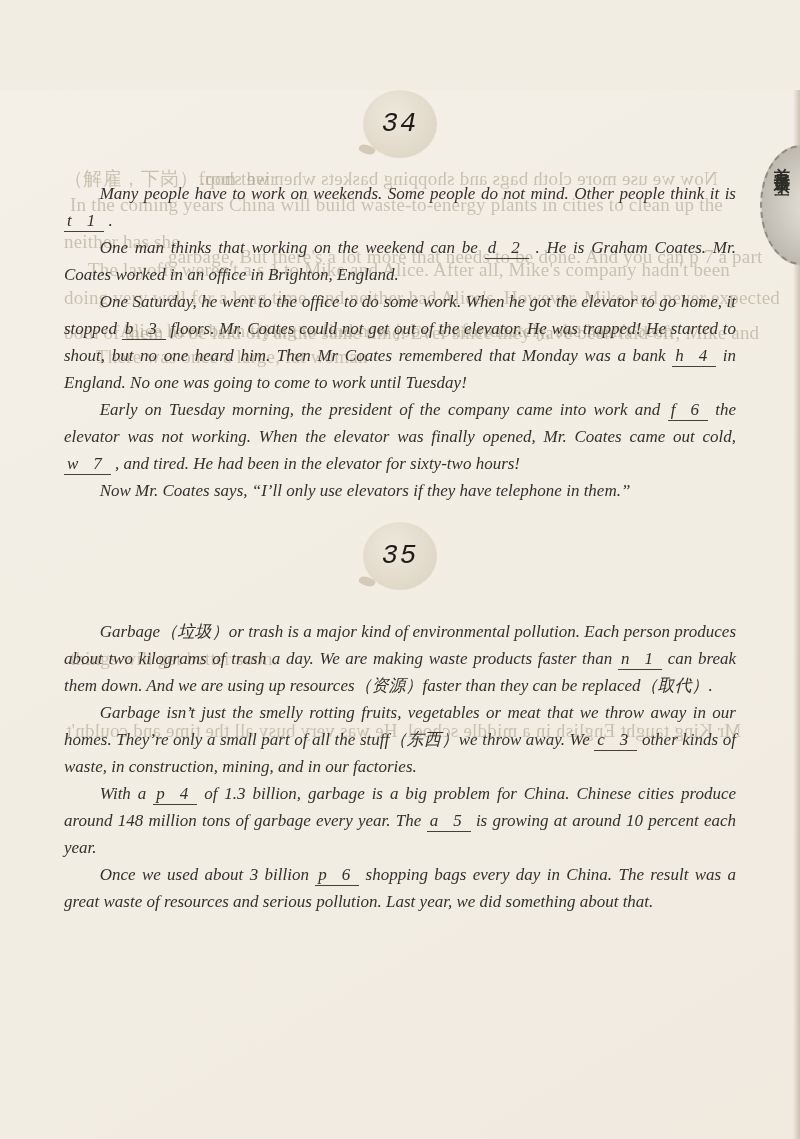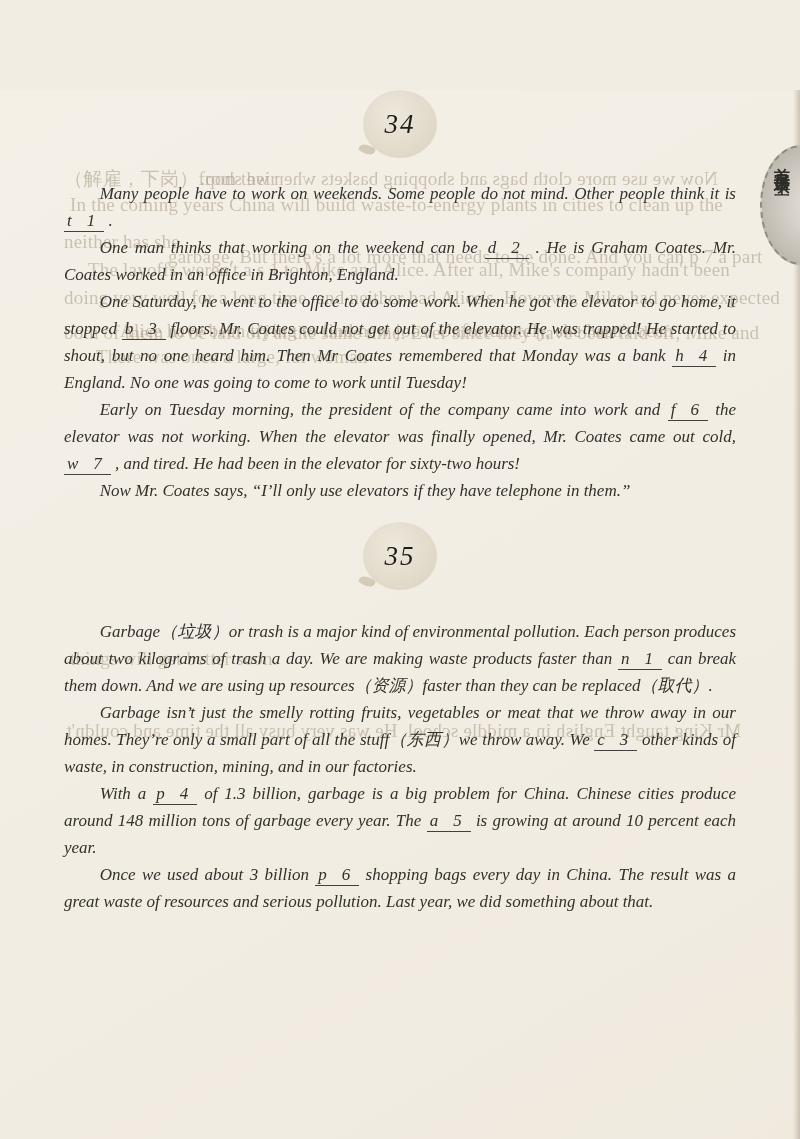--- a/index.html
+++ b/index.html
@@ -39,21 +39,21 @@
   .circle-decor{
     position:relative;width:74px;height:68px;border-radius:50%;
     background:radial-gradient(circle at 42% 36%,#eee8dc 0%,#e3dccd 55%,#d9d1bf 100%);
     display:flex;align-items:center;justify-content:center;
   }
   .circle-decor::after{
     content:"";position:absolute;left:-4px;bottom:4px;width:16px;height:9px;
     background:#d3cbb8;border-radius:60% 20% 60% 20%;transform:rotate(28deg);
   }
   .section-num{
-    font-family:Liberation Serif, serif;
+    font-family:Liberation Mono, monospace;
     font-style:italic;font-size:27px;color:#1e1c19;letter-spacing:2px;
   }
   .para{margin:0;text-indent:2.1em;font-style:italic;}
   .blank{
     display:inline-block;border-bottom:1.4px solid #44403a;
     padding:0 9px 0 3px;line-height:20px;text-indent:0;
   }
   .blank .bn{margin-left:15px;}
   
   .side-tab{position:absolute;top:55px;right:0;width:42px;height:120px;z-index:3;}

